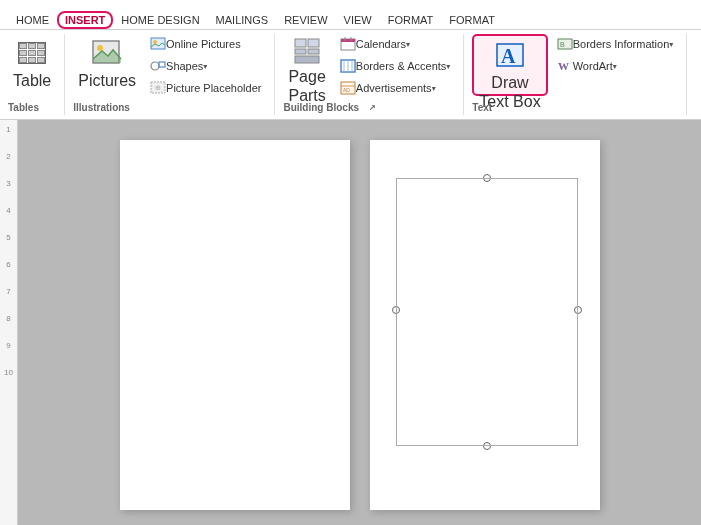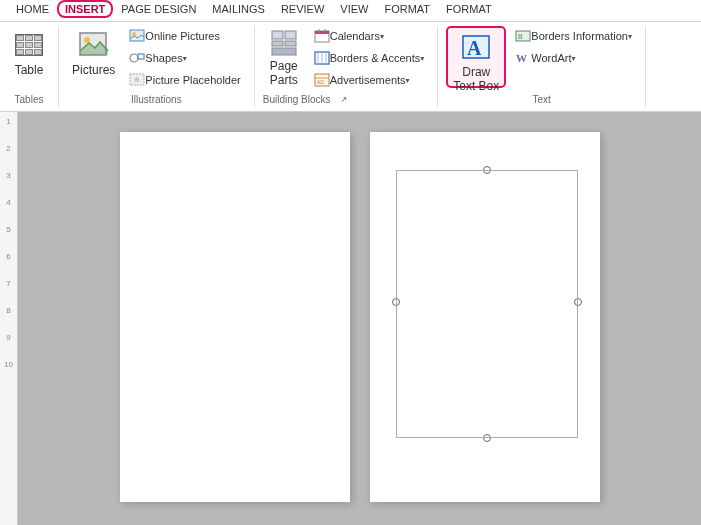--- a/index.html
+++ b/index.html
@@ -4,22 +4,22 @@
   <style>
     * { box-sizing: border-box; margin: 0; padding: 0; }
     body { font-family: 'Segoe UI', Arial, sans-serif; font-size: 11px; background: #f0f0f0; width: 701px; height: 525px; overflow: hidden; }
 
     
     .menu-bar {
       display: flex;
       background: #fff;
       border-bottom: 1px solid #d0d0d0;
       padding: 0 8px;
-      height: 22px;
-      align-items: flex-start;
+      height: 30px;
+      align-items: flex-end;
     }
     .menu-item {
       padding: 3px 8px;
       font-size: 11px;
       cursor: pointer;
       color: #333;
     }
 
     
     .ribbon {
@@ -43,25 +43,25 @@
     .ribbon-group-content {
       display: flex;
       align-items: flex-start;
       flex: 1;
       gap: 4px;
     }
 
     .ribbon-group-label {
       font-size: 10px;
       color: #666;
-      text-align: center;
       width: 100%;
       margin-top: auto;
       padding-top: 2px;
       padding-bottom: 2px;
+      font-weight: bold;
     }
 
     
     .ribbon-btn {
       display: flex;
       flex-direction: column;
       align-items: center;
       justify-content: flex-start;
       padding: 3px 5px;
       cursor: pointer;
@@ -73,21 +73,21 @@
     .ribbon-btn-icon {
       width: 32px;
       height: 32px;
       display: flex;
       align-items: center;
       justify-content: center;
       font-size: 20px;
     }
 
     .ribbon-btn-label {
-      font-size: 12px;
+      font-size: 16px;
       color: #333;
       text-align: center;
       line-height: 1.2;
       margin-top: 2px;
     }
 
     
     .ribbon-col {
       display: flex;
       flex-direction: column;
@@ -237,21 +237,21 @@
       color: #555;
     }
 
   </style>
 </head>
 <body>
 
 <div class="menu-bar">
   <div class="menu-item">HOME</div>
   <div class="menu-item insert-active">INSERT</div>
-  <div class="menu-item">PAGE DESIGN</div>
+  <div class="menu-item">HOME DESIGN</div>
   <div class="menu-item">MAILINGS</div>
   <div class="menu-item">REVIEW</div>
   <div class="menu-item">VIEW</div>
   <div class="menu-item">FORMAT</div>
   <div class="menu-item">FORMAT</div>
 </div>
 
 <div class="ribbon">
 
   <div class="ribbon-group">

